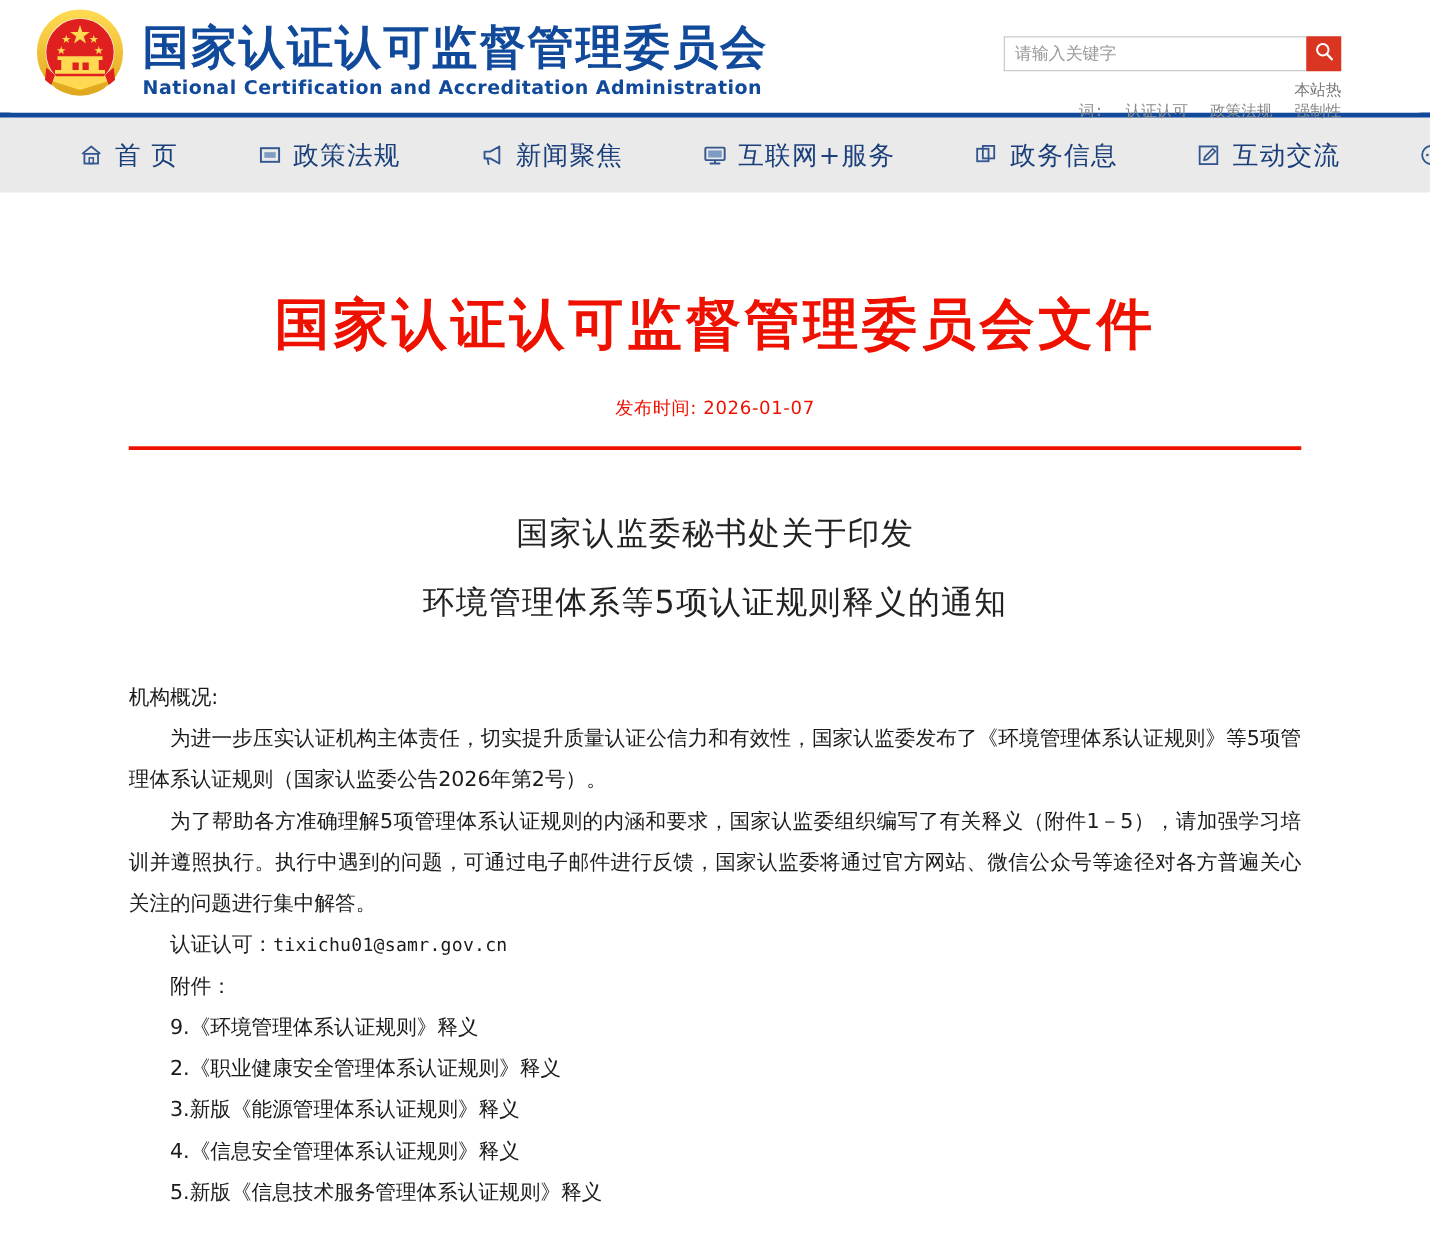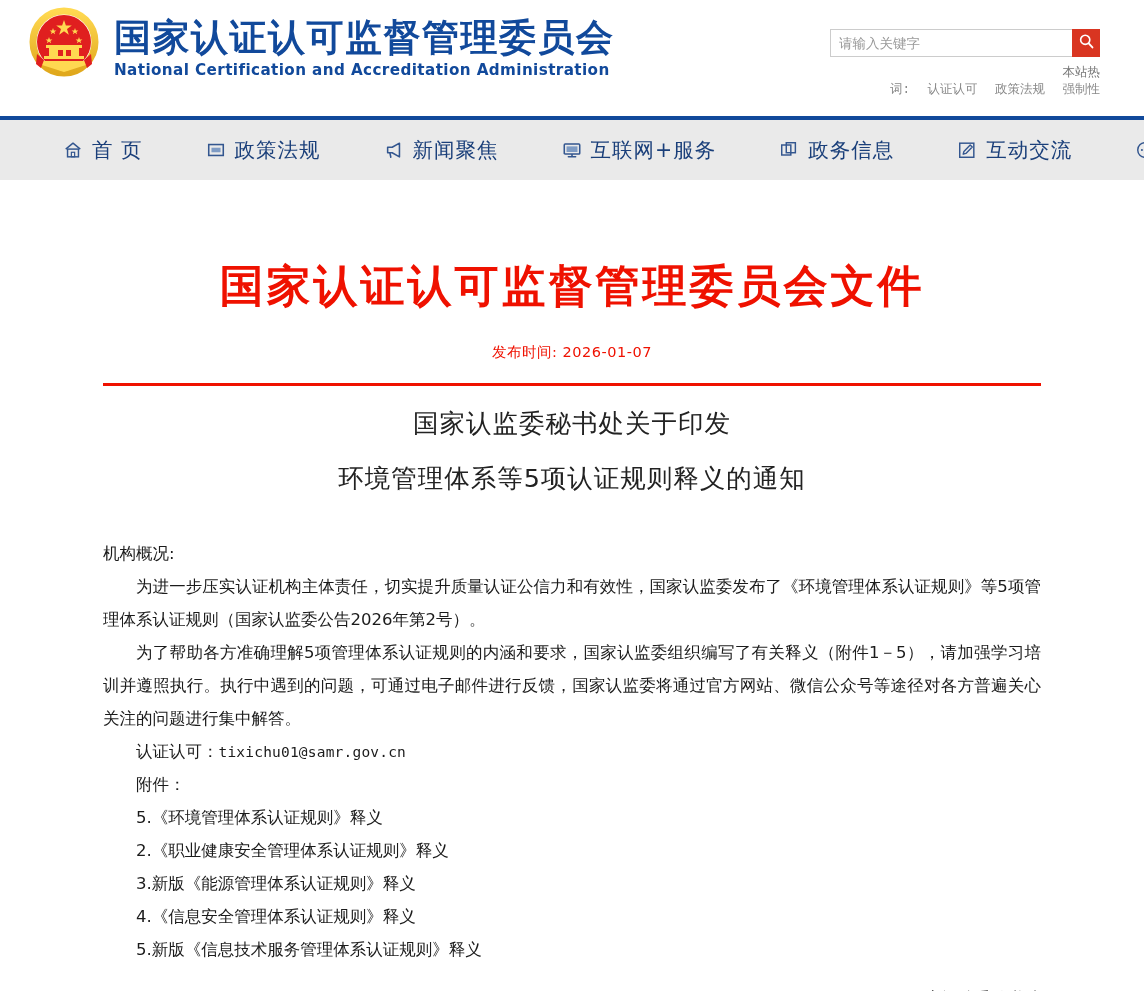--- a/index.html
+++ b/index.html
@@ -12,21 +12,21 @@
   body {
     width: 1144px;
     height: 991px;
     overflow: hidden;
     position: relative;
   }
 
   
   .site-header {
     position: relative;
-    height: 116px;
+    height: 90px;
     background: #ffffff;
     border-radius: 10px;
   }
   .brand {
     position: absolute;
     left: 28px;
     top: 6px;
     display: flex;
     align-items: center;
     gap: 14px;
@@ -53,21 +53,21 @@
     font-weight: bold;
     color: #11499b;
     letter-spacing: 0.4px;
     margin-top: 3px;
     white-space: nowrap;
   }
 
   
   .search-zone {
     position: absolute;
-    right: 44px;
+    right: 71px;
     top: 29px;
     width: 270px;
   }
   .search-row {
     display: flex;
     height: 28px;
     width: 270px;
   }
   .search-input {
     flex: 1 1 auto;
@@ -172,21 +172,21 @@
     height: 3px;
     background: #ef1100;
     margin-top: 21px;
   }
   .doc-title {
     text-align: center;
     color: #222222;
     font-size: 25.5px;
     font-family: "DejaVu Sans", "Liberation Sans", sans-serif;
     line-height: 1.0;
-    margin-top: 25px;
+    margin-top: 55px;
     letter-spacing: 1px;
   }
   .doc-title .t-line { display: block; }
   .doc-title .t-line + .t-line { margin-top: 30px; }
 
   .doc-body {
     margin-top: 45px;
     font-size: 16.5px;
     color: #1b1b1b;
     font-family: "DejaVu Sans", "Liberation Sans", sans-serif;
@@ -377,21 +377,21 @@
     <p class="indent">为进一步压实认证机构主体责任，切实提升质量认证公信力和有效性，国家认监委发布了《环境管理体系认证规则》等5项管理体系认证规则（国家认监委公告2026年第2号）。</p>
     <p class="indent">为了帮助各方准确理解5项管理体系认证规则的内涵和要求，国家认监委组织编写了有关释义（附件1－5），请加强学习培训并遵照执行。执行中遇到的问题，可通过电子邮件进行反馈，国家认监委将通过官方网站、微信公众号等途径对各方普遍关心关注的问题进行集中解答。</p>
 
     <p class="sub">
       <span>认证认可：</span><span class="mono">tixichu01@samr.gov.cn</span>
     </p>
 
     <p class="sub">附件：</p>
 
     <div class="attach-list">
-      <p class="sub">5.《环境管理体系认证规则》释义</p>
+      <p class="sub">9.《环境管理体系认证规则》释义</p>
       <p class="sub">2.《职业健康安全管理体系认证规则》释义</p>
       <p class="sub">3.新版《能源管理体系认证规则》释义</p>
       <p class="sub">4.《信息安全管理体系认证规则》释义</p>
       <p class="sub">5.新版《信息技术服务管理体系认证规则》释义</p>
     </div>
   </div>
 
   <div class="signature">
     <span class="sig-line sig-org">国家认监委秘书处</span>
 

